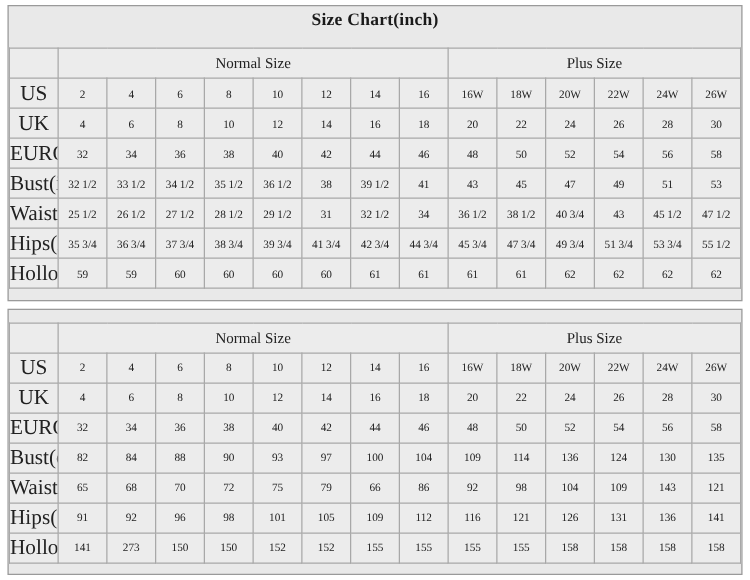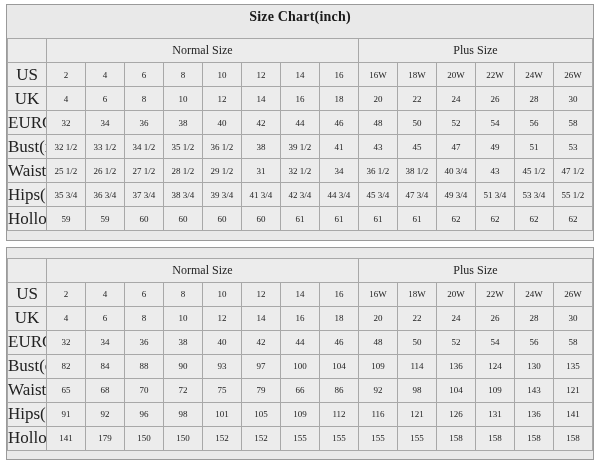--- a/index.html
+++ b/index.html
@@ -324,21 +324,21 @@
           <td>116</td>
           <td>121</td>
           <td>126</td>
           <td>131</td>
           <td>136</td>
           <td>141</td>
         </tr>
         <tr>
           <td class="rowhead">Hollow to Floor(cm)</td>
           <td>141</td>
-          <td>179</td>
+          <td>273</td>
           <td>150</td>
           <td>150</td>
           <td>152</td>
           <td>152</td>
           <td>155</td>
           <td>155</td>
           <td>155</td>
           <td>155</td>
           <td>158</td>
           <td>158</td>

